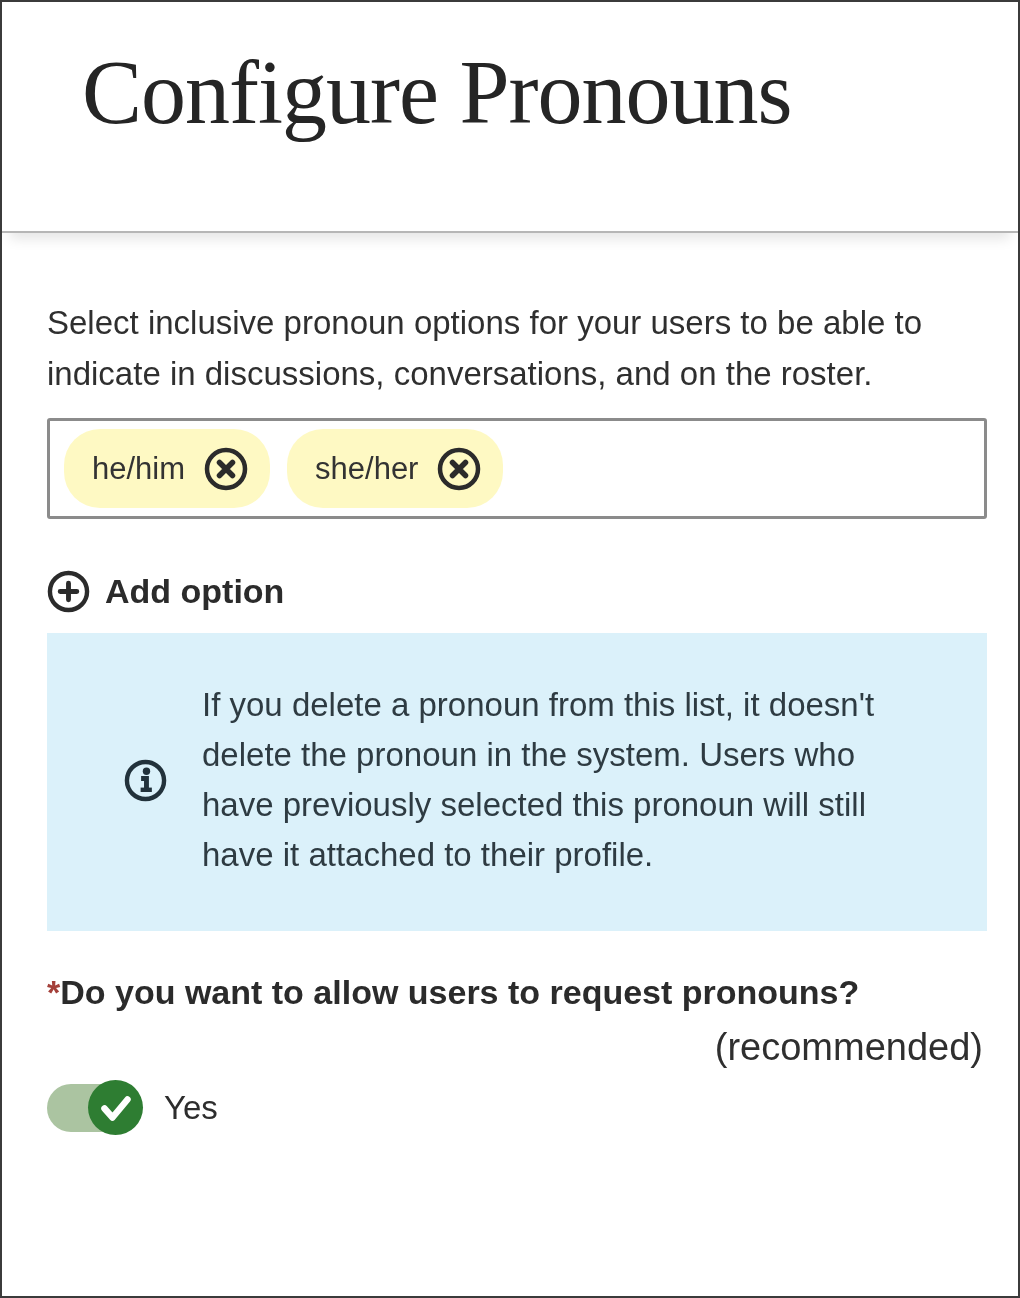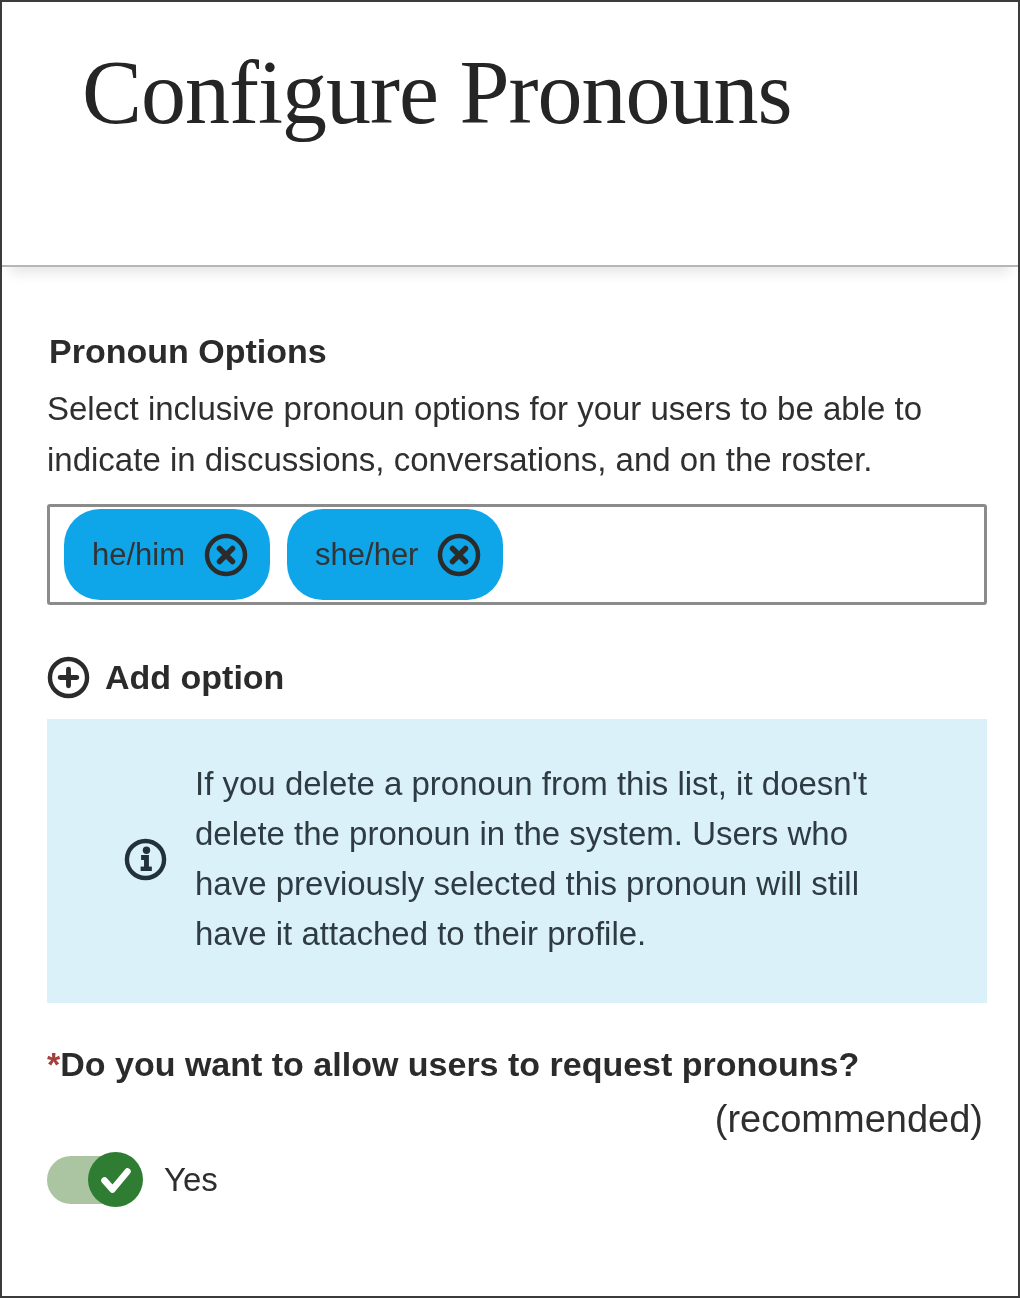--- a/index.html
+++ b/index.html
@@ -10,21 +10,21 @@
     color: #2d2d2d;
   }
   .frame {
     width: 1020px; height: 1298px;
     border: 2px solid #3b3b3b;
     background: #fff;
     overflow: hidden;
   }
   
   .modal-header {
-    height: 265px;
+    height: 231px;
     padding: 42px 16px 0 80px;
     border-bottom: 2px solid #b6b6b6;
     box-shadow: 0 14px 12px -8px rgba(0,0,0,0.10);
     position: relative;
     z-index: 2;
     background: #fff;
   }
   .page-title {
     margin: 0;
     font-family: "Liberation Serif", serif;
@@ -61,24 +61,24 @@
     display: flex;
     align-items: center;
     padding: 0 14px;
     gap: 17px;
     cursor: text;
   }
   .tag {
     display: inline-flex;
     align-items: center;
     gap: 19px;
-    height: 91px;
+    height: 79px;
     padding: 0 22px 0 28px;
     border-radius: 36px;
-    background: #0ea5e9;
+    background: #fef9c3;
     font-size: 31px;
     color: #333333;
     white-space: nowrap;
     text-align: center;
   }
   .tag-remove {
     background: none; border: none; padding: 0; margin: 0;
     width: 44px; height: 44px; cursor: pointer;
     display: inline-flex;
   }
@@ -104,21 +104,21 @@
     margin-top: 20px;
     width: 940px;
     background: #dbf1fa;
     display: flex;
     align-items: center;
     gap: 19px;
     padding: 31px 30px 35px 77px;
   }
   .info-banner .banner-icon { flex: 0 0 43px; width: 43px; height: 43px; }
   .info-banner p {
-    margin: 9px;
+    margin: 16px;
     font-size: 33px;
     line-height: 50px;
     max-width: 705px;
     color: #2e3b42;
   }
   
   .question {
     margin-top: 34px;
     font-size: 34px;
     font-weight: 700;
@@ -170,21 +170,20 @@
 <body>
 
 <div class="frame">
 
   <header class="modal-header">
     <h1 class="page-title">Configure Pronouns</h1>
   </header>
 
   <main class="modal-body">
 
-    <h2 class="section-heading">Pronoun Options</h2>
 
     <p class="section-desc">Select inclusive pronoun options for your users to be able to indicate in discussions, conversations, and on the roster.</p>
 
     <div class="tag-input">
       <span class="tag">
         <span>he/him</span>
         <button class="tag-remove">
           <svg viewBox="0 0 44 44">
             <circle cx="22" cy="22" r="19" fill="none" stroke="#2b2b2b" stroke-width="4.5"></circle>
             <path d="M15.5 15.5 L28.5 28.5 M28.5 15.5 L15.5 28.5" stroke="#2b2b2b" stroke-width="5.5" stroke-linecap="round" fill="none"></path>

